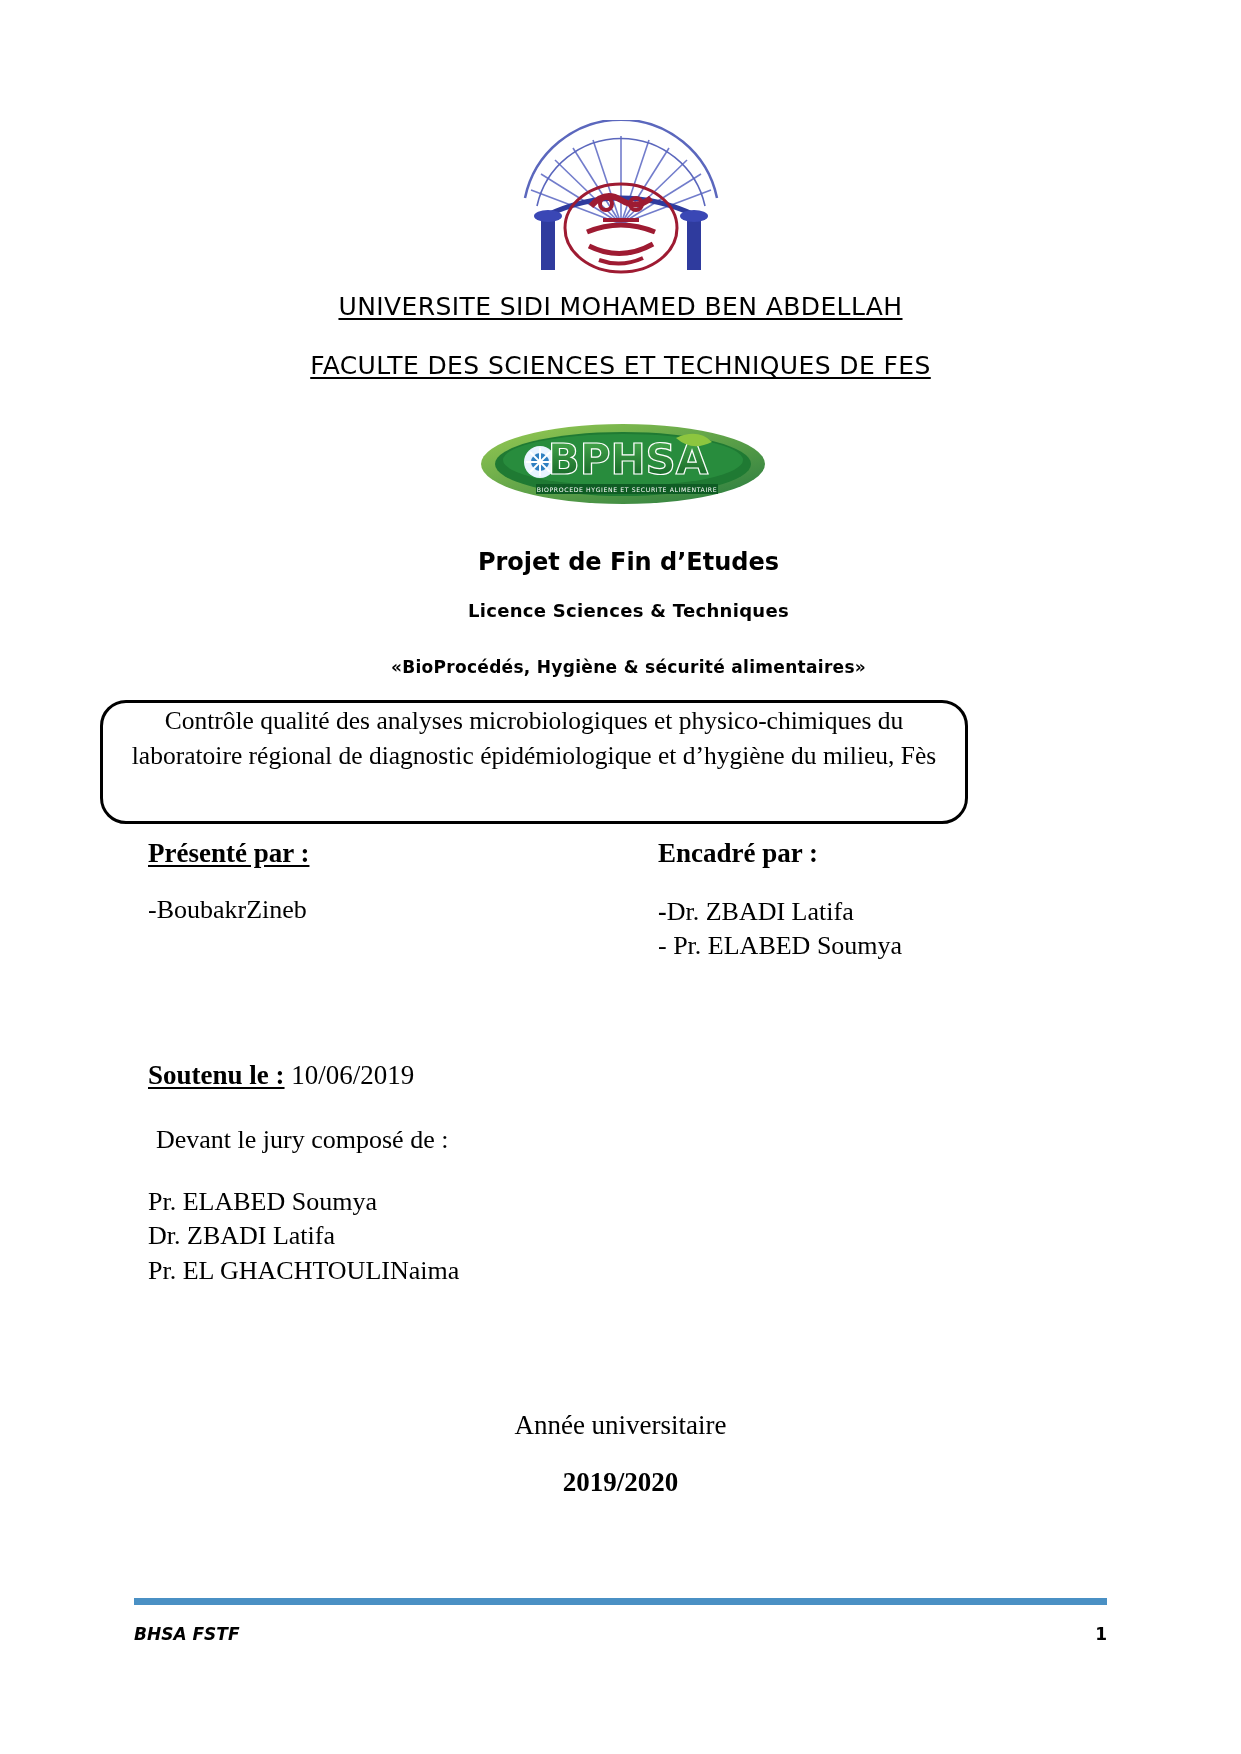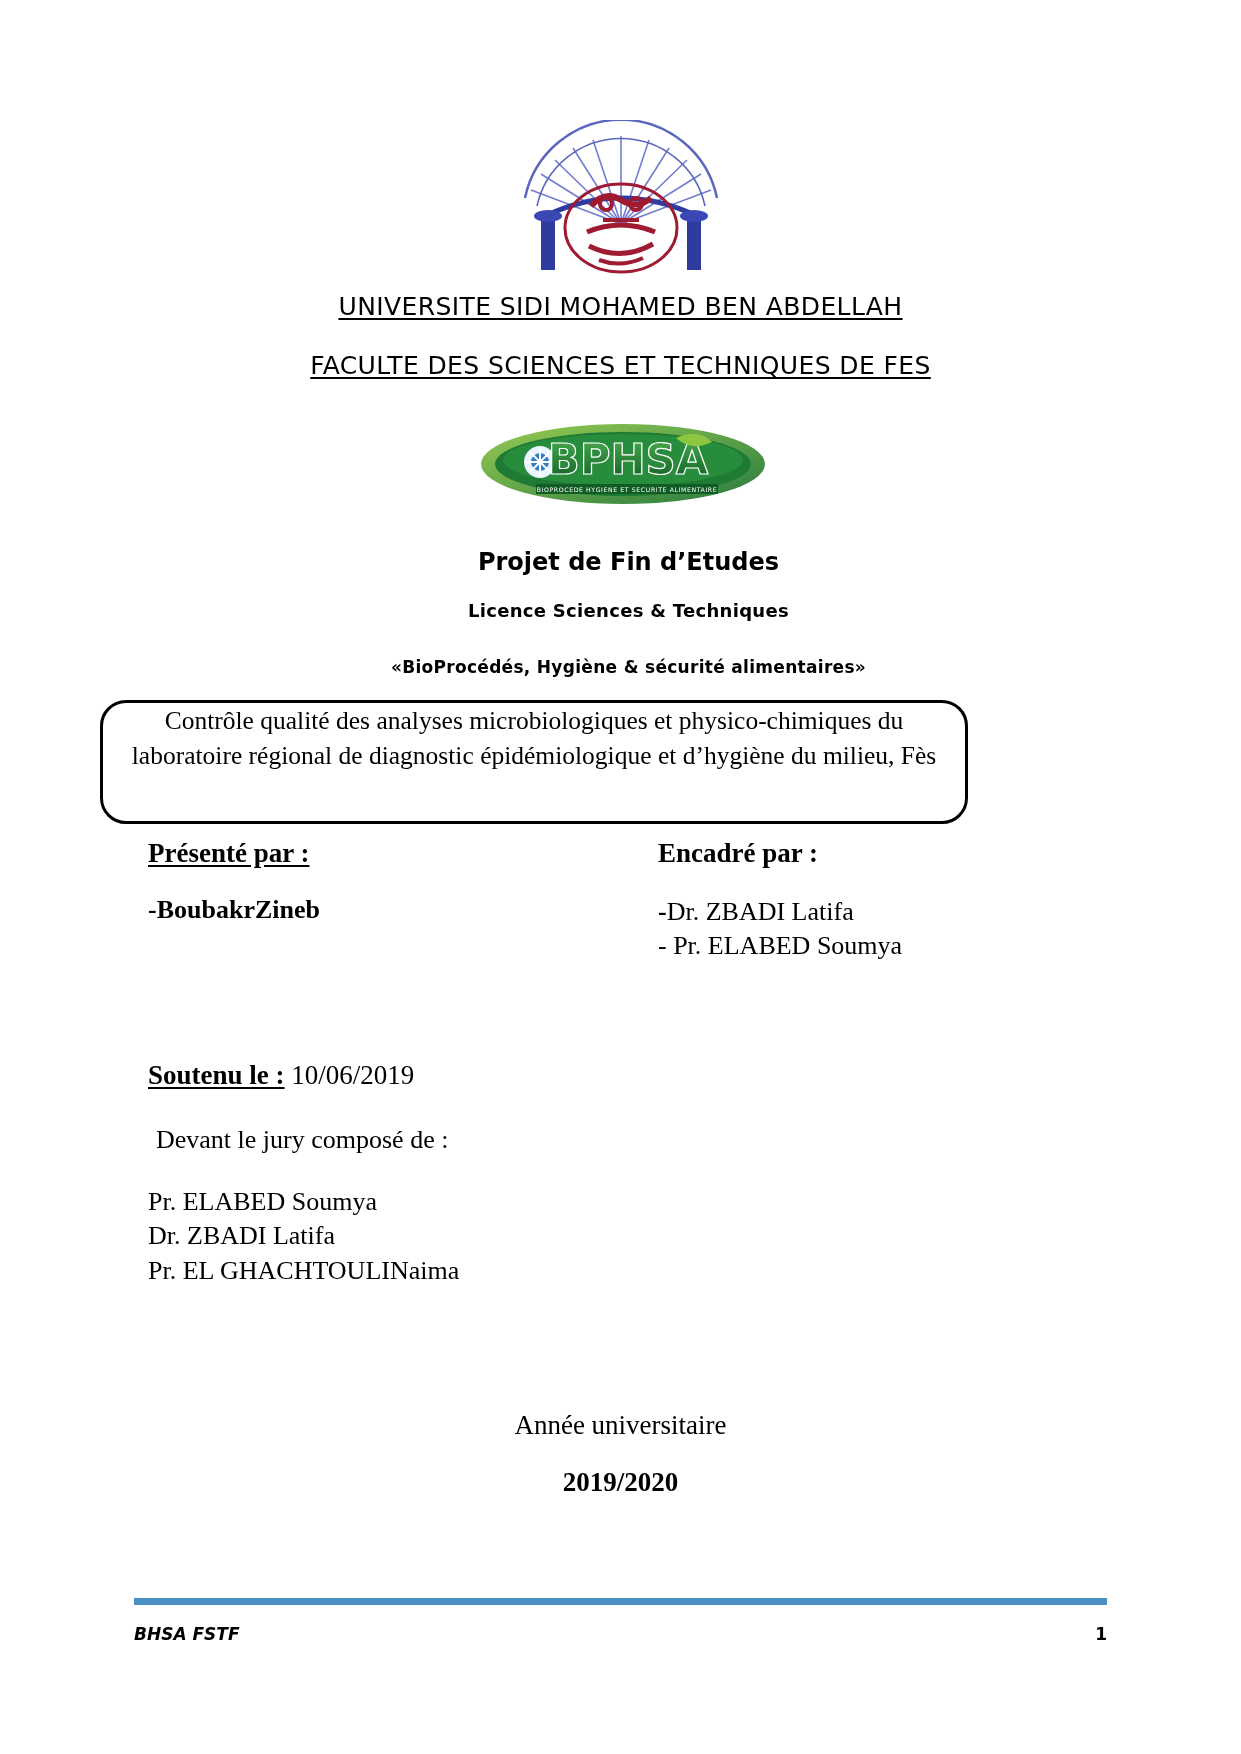--- a/index.html
+++ b/index.html
@@ -142,21 +142,21 @@
     text-decoration: underline;
     text-underline-offset: 3px;
     margin-bottom: 26px;
     white-space: nowrap;
   }
   .hdr.plain {
     text-decoration: none;
   }
   .name-bold {
     font-size: 26px;
-    font-weight: bold;
+    font-weight: normal;
     white-space: nowrap;
   }
   .name-reg {
     font-size: 26px;
     white-space: nowrap;
     line-height: 1.32;
   }
   .name-reg .dash-bold { font-weight: bold; }
 
   

